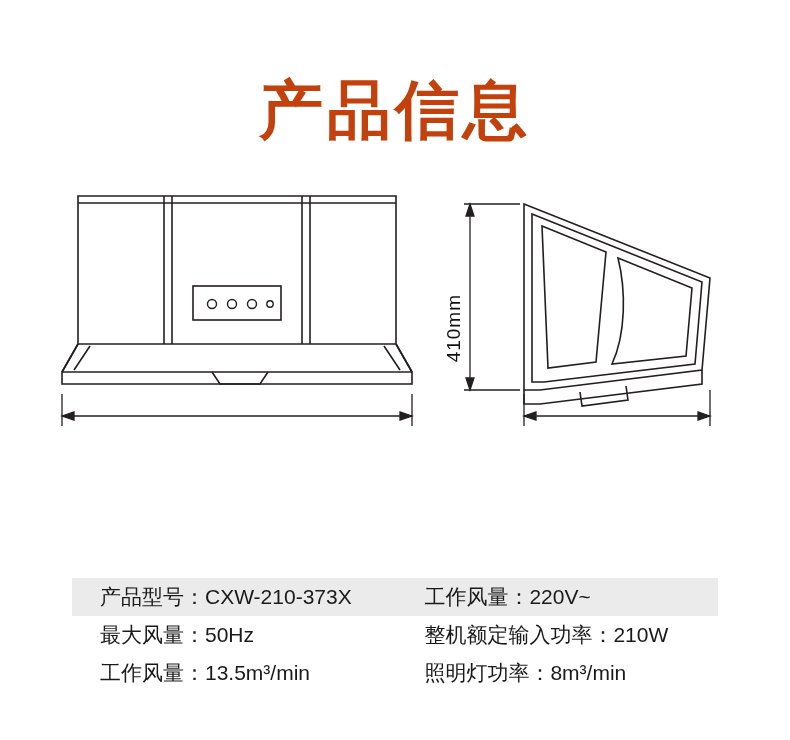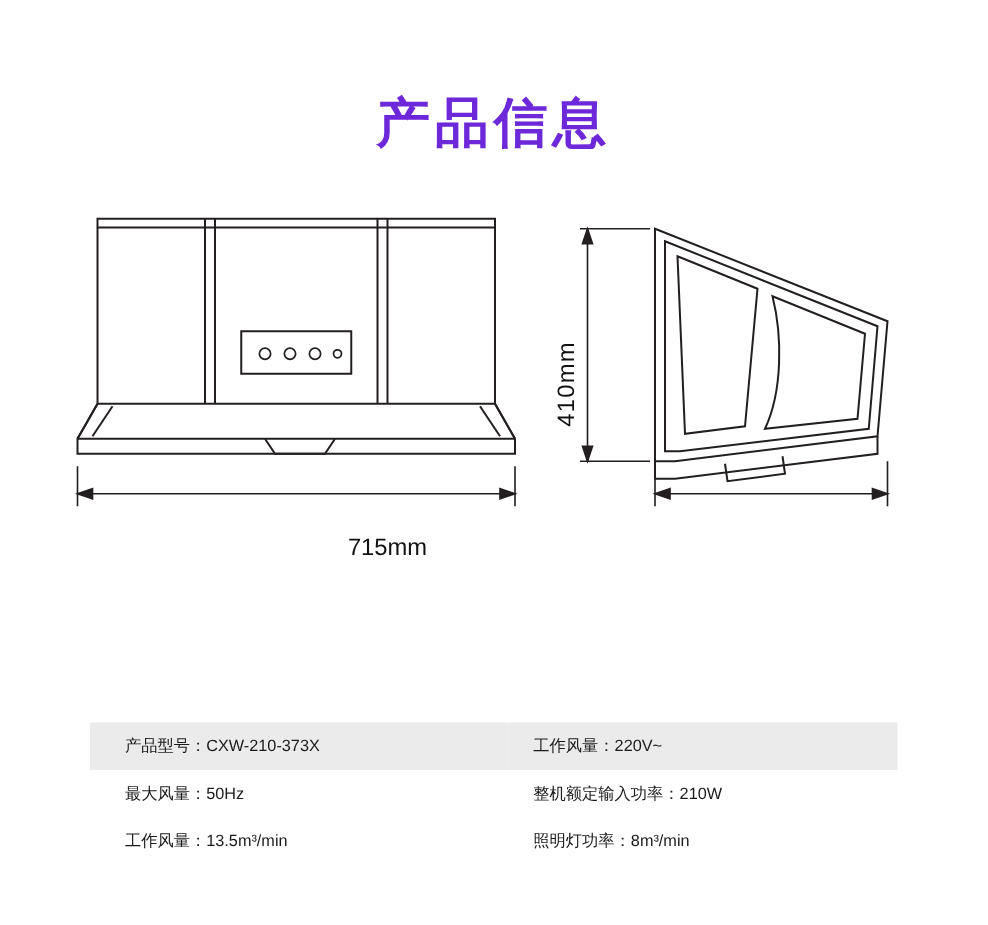--- a/index.html
+++ b/index.html
@@ -15,24 +15,24 @@
     position: relative;
     overflow: hidden;
   }
   .page {
     width: 790px;
     height: 740px;
     position: relative;
   }
   .title {
     text-align: center;
-    font-size: 43px;
+    font-size: 64px;
     font-weight: bold;
     letter-spacing: 4px;
-    color: #6d28d9;
+    color: #c2410c;
     padding-top: 78px;
     line-height: 1;
     font-family: "DejaVu Sans", "Liberation Sans", sans-serif;
   }
   .diagrams {
     position: relative;
     height: 310px;
     margin-top: 52px;
   }
   .front-view {
@@ -69,21 +69,21 @@
     writing-mode: vertical-rl;
     transform: rotate(180deg);
     letter-spacing: 1px;
   }
   .spec-table {
     position: absolute;
     left: 72px;
     top: 578px;
     width: 646px;
     border-collapse: collapse;
-    font-size: 13px;
+    font-size: 21px;
   }
   .spec-table td {
     height: 38px;
     padding: 0 0 0 28px;
     vertical-align: middle;
     color: #1a1a1a;
     white-space: nowrap;
   }
   .spec-table td.col-right {
     padding-left: 20px;
@@ -139,21 +139,20 @@
         </g>
 
         <g stroke="#231f20" stroke-width="1.3" fill="#231f20">
           <line x1="2" y1="200" x2="2" y2="232"></line>
           <line x1="352" y1="200" x2="352" y2="232"></line>
           <line x1="2" y1="222" x2="352" y2="222"></line>
           <polygon points="2,222 14,218 14,226"></polygon>
           <polygon points="352,222 340,218 340,226"></polygon>
         </g>
       </svg>
-      <div class="dim-label label-width-front">715mm</div>
     </div>
 
     <div class="side-view">
       <svg width="300" height="300" viewBox="0 0 300 300">
         <g fill="none" stroke="#231f20" stroke-width="1.6">
 
           <path d="M84 10 L270 84 L262 176 L100 196 L84 196 Z"></path>
 
           <path d="M92 20 L262 88 L255 170 L104 188 L92 188 Z"></path>
 

